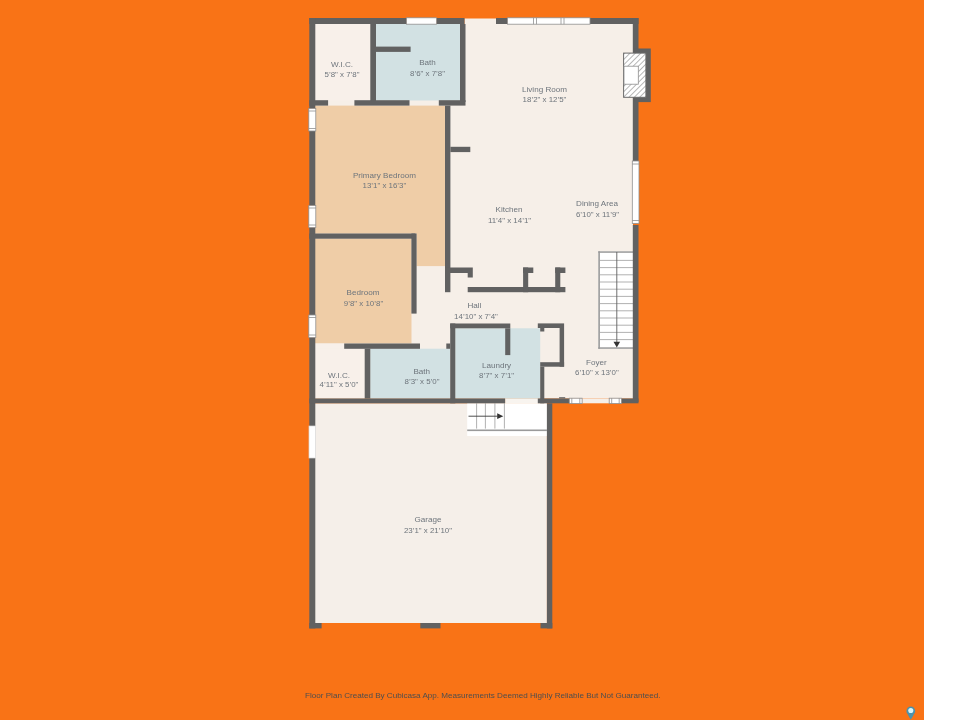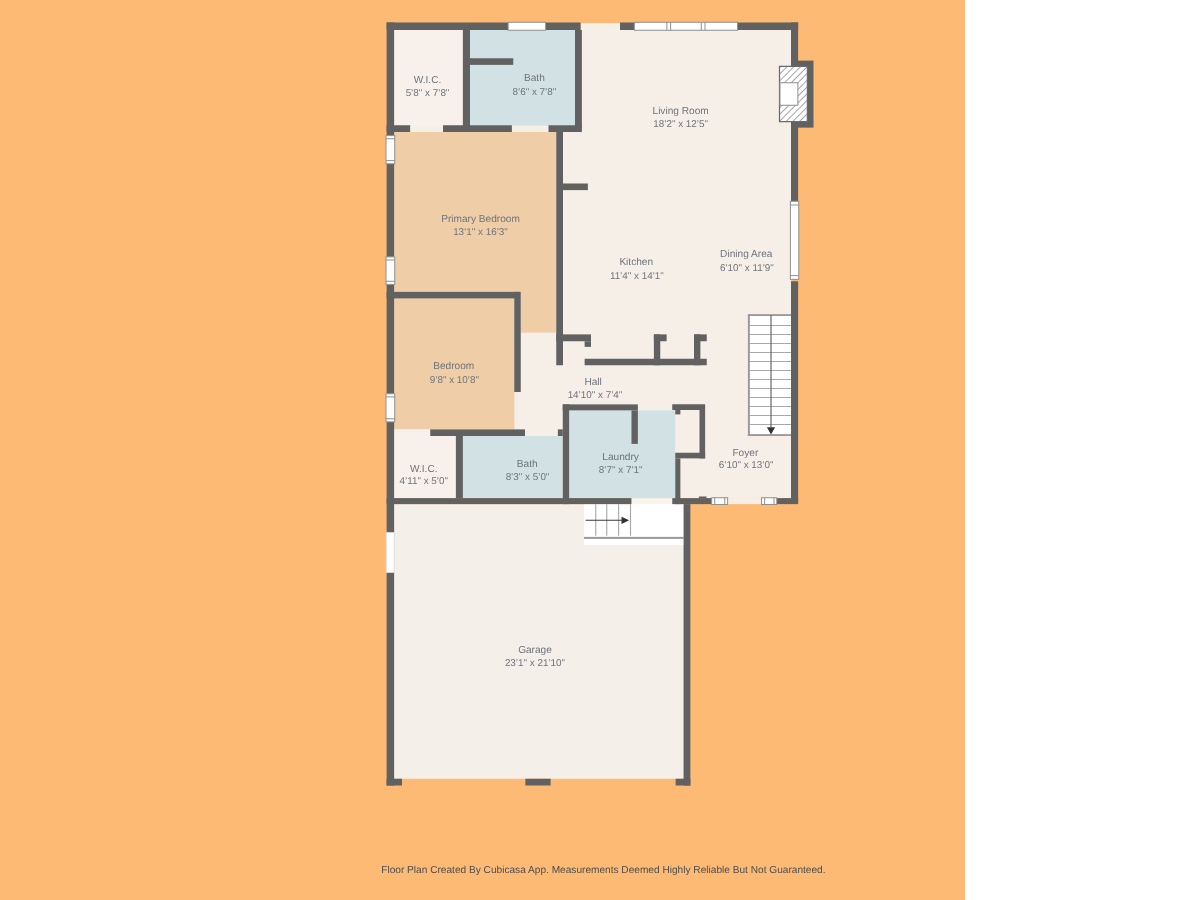--- a/index.html
+++ b/index.html
@@ -1,16 +1,16 @@
 <!DOCTYPE html>
 <html><head>
 <meta charset="utf-8">
 <style>
   html,body{margin:0;padding:0;background:#ffffff;}
-  .page{position:relative;width:772px;height:720px;overflow:hidden;background:#fdba74;
+  .page{position:relative;width:924px;height:720px;overflow:hidden;background:#f97316;
         font-family:"Liberation Sans", sans-serif;}
   svg{position:absolute;left:0;top:0;}
   .rn{fill:#6e757c;font-size:8.1px;}
   .rd{fill:#6e757c;font-size:7.9px;}
 </style>
 </head>
 <body>
 <div class="page">
 <svg width="960" height="720" viewBox="0 0 960 720">
 <defs>

